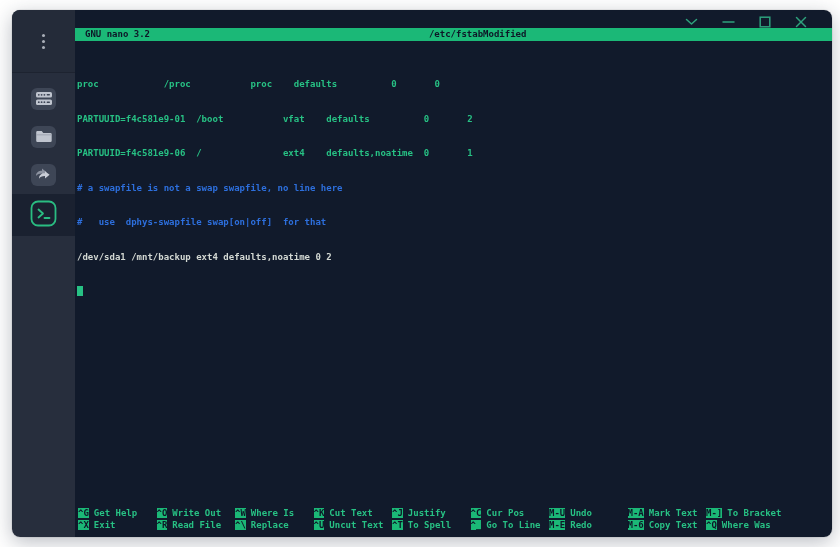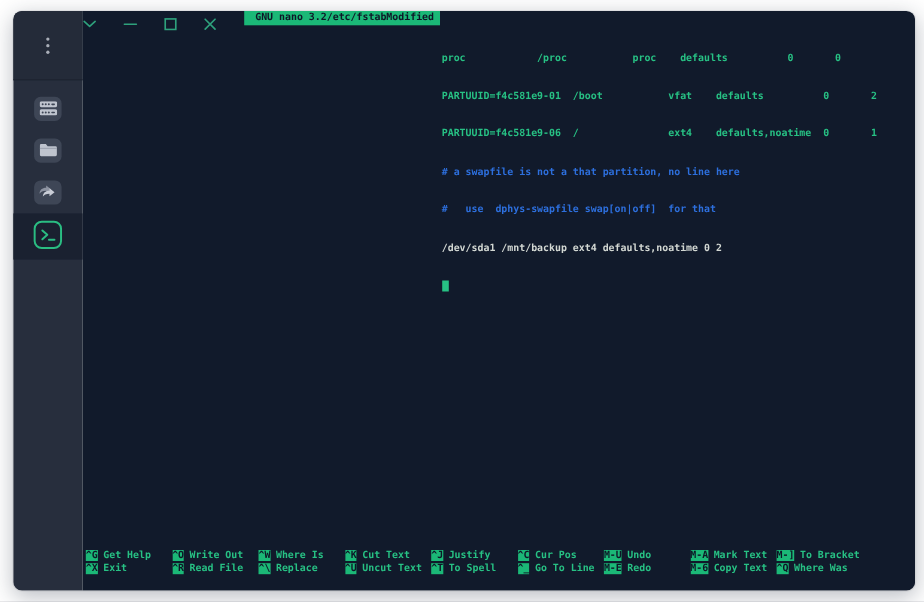--- a/index.html
+++ b/index.html
@@ -15,40 +15,40 @@
                background:#242b39; border-bottom:1px solid #1d2330; }
   .kebab { display:flex; flex-direction:column; gap:3px; padding:6px; cursor:pointer; }
   .kebab i { width:3px; height:3px; border-radius:50%; background:#a9aeb8; display:block; }
   .icon-col { display:flex; flex-direction:column; align-items:center; padding-top:15px; gap:16px; }
   .icon-btn { width:25px; height:22px; border-radius:6px; background:#3e4656;
               display:flex; align-items:center; justify-content:center; cursor:pointer; }
   .active-row { margin-top:8px; height:42px; background:#1a2130; display:flex;
                 align-items:center; justify-content:center; cursor:pointer; }
 
   
-  .terminal { flex:1; background:#111a2b; position:relative; display:flex; flex-direction:row;
+  .terminal { flex:1; background:#111a2b; position:relative; display:flex; flex-direction:column;
               font-size:9px; font-weight:bold; color:#27c184; }
   .titlebar { height:18px; flex-shrink:0; display:flex; justify-content:flex-end; align-items:center;
               gap:24px; padding:5px 25px 0 0; }
   .ctrl { display:flex; align-items:center; justify-content:center; cursor:pointer; background:none; border:none; }
   .ctrl svg { display:block; }
 
   .nano-bar { height:13px; flex-shrink:0; background:#1bb877; color:#0e1627;
               display:flex; align-items:center; line-height:13px; }
   .nano-bar .nb-left  { flex:1; padding-left:10px; white-space:pre; }
   .nano-bar .nb-right { flex:1; text-align:left; padding-right:5px; }
 
   .content { flex:1; padding:15px 0 0 2px; white-space:pre; line-height:11.5px; overflow:hidden; }
   .ln { height:11.5px; }
   .ln.green { color:#27c184; }
   .ln.blue  { color:#2d6fdd; }
   .ln.white { color:#d3d8d3; }
   .cursor { display:inline-block; width:6px; height:10px; background:#27c184; vertical-align:-1px; }
 
-  .shortcuts { position:absolute; left:3px; right:0; bottom:14px;margin-top:31px; }
+  .shortcuts { position:absolute; left:3px; right:0; bottom:6px;margin-top:31px; }
   .srow { height:11.5px; line-height:11.5px; white-space:nowrap; }
   .sc  { display:inline-block; width:78.5px; vertical-align:top; white-space:nowrap; overflow:visible; }
   .cap { background:#1bb877; color:#0e1627; margin-right:5px; }
   .lbl { color:#27c184; }
 </style>
 </head>
 <body>
 
 <div class="window">
 
@@ -144,21 +144,21 @@
     <div class="nano-bar">
       <span class="nb-left">GNU nano 3.2</span>
       <span class="nb-center">/etc/fstab</span>
       <span class="nb-right">Modified</span>
     </div>
 
     <div class="content">
       <div class="ln green">proc            /proc           proc    defaults          0       0</div>
       <div class="ln green">PARTUUID=f4c581e9-01  /boot           vfat    defaults          0       2</div>
       <div class="ln green">PARTUUID=f4c581e9-06  /               ext4    defaults,noatime  0       1</div>
-      <div class="ln blue"># a swapfile is not a that partition, no line here</div>
+      <div class="ln blue"># a swapfile is not a swap swapfile, no line here</div>
       <div class="ln blue">#   use  dphys-swapfile swap[on|off]  for that</div>
       <div class="ln white">/dev/sda1 /mnt/backup ext4 defaults,noatime 0 2</div>
       <div class="ln"><span class="cursor"></span></div>
     </div>
 
     <div class="shortcuts">
       <div class="srow">
         <span class="sc"><span class="cap">^G</span><span class="lbl">Get Help</span></span><span class="sc"><span class="cap">^O</span><span class="lbl">Write Out</span></span><span class="sc"><span class="cap">^W</span><span class="lbl">Where Is</span></span><span class="sc"><span class="cap">^K</span><span class="lbl">Cut Text</span></span><span class="sc"><span class="cap">^J</span><span class="lbl">Justify</span></span><span class="sc"><span class="cap">^C</span><span class="lbl">Cur Pos</span></span><span class="sc"><span class="cap">M-U</span><span class="lbl">Undo</span></span><span class="sc"><span class="cap">M-A</span><span class="lbl">Mark Text</span></span><span class="sc"><span class="cap">M-]</span><span class="lbl">To Bracket</span></span>
       </div>
       <div class="srow">

